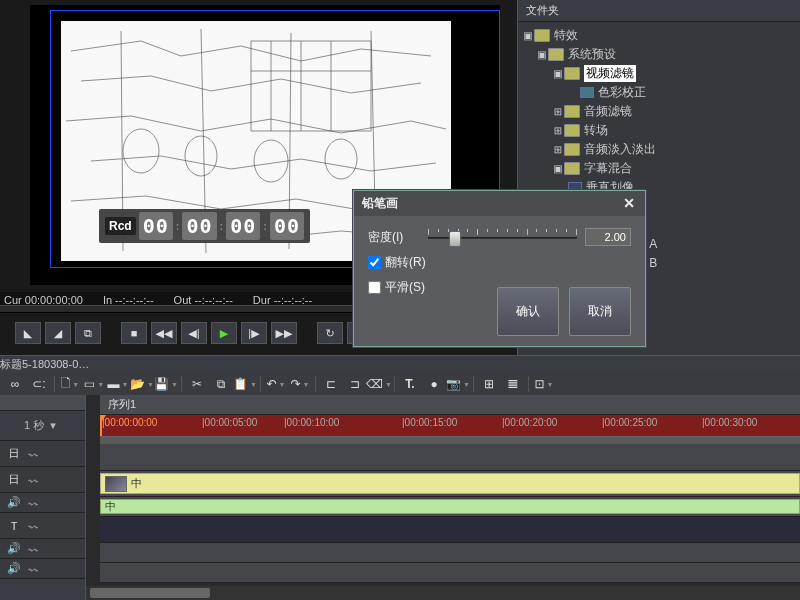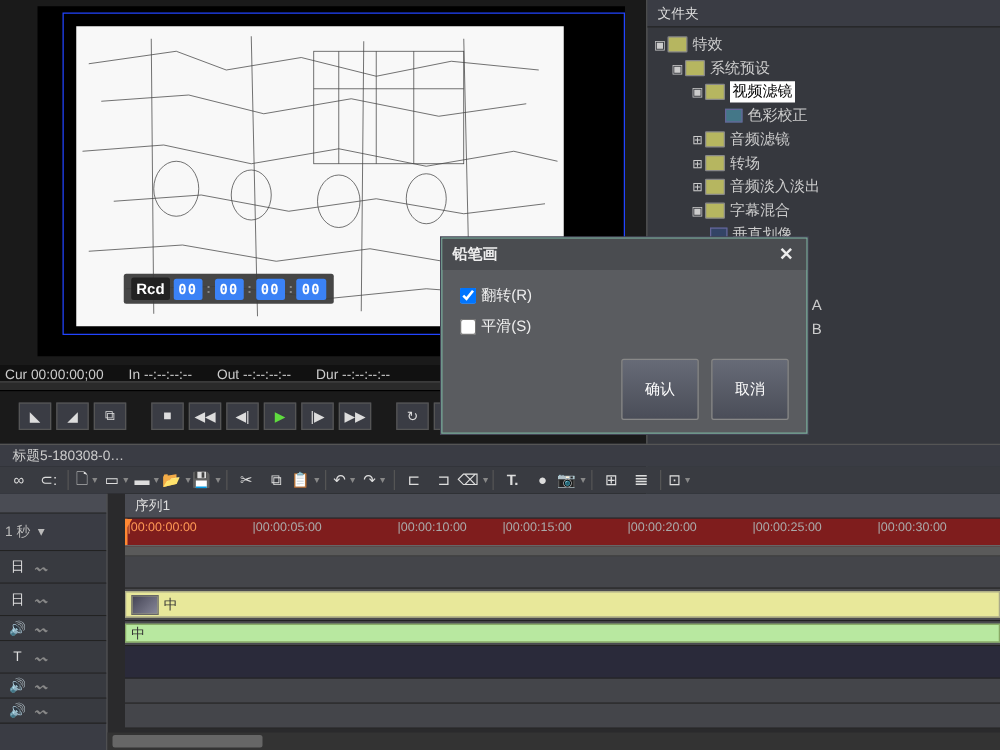--- a/index.html
+++ b/index.html
@@ -7,21 +7,21 @@
 
 
 .preview-area { position: absolute; left: 30px; top: 5px; width: 470px; height: 280px; background: #000; }
 .preview-frame { position: absolute; left: 20px; top: 5px; width: 450px; height: 258px; border: 1px solid #2244ff; padding: 5px; }
 .video-canvas { width: 390px; height: 240px; background: #f8f8f8; margin: 5px; position: relative; overflow: hidden; }
 .sketch-lines { position: absolute; inset: 0; }
 
 
 .timecode-bar { position: absolute; left: 38px; bottom: 18px; background: rgba(60,60,60,0.95); padding: 3px 6px; border-radius: 2px; display: flex; align-items: center; gap: 3px; }
 .tc-rec { background: #222; color: #fff; padding: 2px 4px; font-weight: bold; font-size: 12px; border-radius: 2px; }
-.tc-seg { background: #3b82f6; color: #fff; padding: 2px 4px; font-family: monospace; font-size: 11px; font-weight: bold; border-radius: 2px; letter-spacing: 1px; }
+.tc-seg { background: #737373; color: #fff; padding: 2px 4px; font-family: monospace; font-size: 20px; font-weight: bold; border-radius: 2px; letter-spacing: 1px; }
 .tc-sep { color: #888; font-weight: bold; }
 
 
 .status-line { position: absolute; left: 0; top: 292px; width: 510px; color: #ccc; font-size: 11px; display: flex; gap: 20px; padding: 2px 4px; background: #111; }
 .status-line span { white-space: nowrap; }
 
 
 .sep-bar { position: absolute; left: 0; top: 305px; width: 800px; height: 8px; background: #2a2a2a; border-top: 1px solid #444; border-bottom: 1px solid #000; }
 
 
@@ -60,32 +60,32 @@
 .slider-ticks i { width: 1px; height: 3px; background: #bbb; }
 .slider-ticks i.big { height: 6px; }
 .slider-line { position: absolute; top: 4px; left: 0; right: 0; height: 2px; background: #333; border-top: 1px solid #222; }
 .slider-thumb { position: absolute; top: -2px; left: 14%; width: 12px; height: 16px; background: linear-gradient(#eee,#aaa); border: 1px solid #666; border-radius: 2px; cursor: pointer; }
 .num-input { width: 46px; background: #666; border: 1px solid #888; color: #fff; text-align: right; padding: 2px 4px; font-size: 11px; }
 .chk { margin-right: 4px; }
 .dlg-buttons { position: absolute; bottom: 10px; right: 14px; display: flex; gap: 10px; }
 .dlg-btn { background: linear-gradient(#676b77,#4a4d58); border: 1px solid #888; color: #fff; padding: 15px 18px; font-size: 12px; cursor: pointer; border-radius: 2px; }
 
 
-.proj-bar { position: absolute; left: 0; top: 355px; width: 800px; height: 18px; background: #3a3c44; border-top: 1px solid #555; display: flex; align-items: center; padding: 0 10px; color: #ccc; }
+.proj-bar { position: absolute; left: 0; top: 355px; width: 800px; height: 18px; background: #3a3c44; border-top: 1px solid #555; display: flex; align-items: center; padding: 0 0; color: #ccc; }
 .tool-bar { position: absolute; left: 0; top: 373px; width: 800px; height: 22px; background: #393b41; display: flex; align-items: center; padding: 0 4px; gap: 2px; }
 .tico { width: 22px; height: 18px; display: flex; align-items: center; justify-content: center; color: #ddd; cursor: pointer; font-size: 12px; }
 .tico .dd { font-size: 7px; margin-left: 2px; color: #888; }
 .tdiv { width: 1px; height: 16px; background: #555; margin: 0 2px; }
 
 
 .timeline { position: absolute; left: 0; top: 395px; width: 800px; bottom: 0; background: #2a2a2c; display: flex; }
 .tl-left { width: 86px; background: #3a3c44; border-right: 1px solid #555; }
 .tl-right { flex: 1; position: relative; overflow: hidden; margin-left: 14px; }
 .seq-tab { background: #4a4c54; padding: 2px 8px; border-bottom: 1px solid #222; font-size: 11px; color: #ddd; cursor: pointer; }
-.tl-scale { background: #3a3c44; padding: 2px 4px; border-bottom: 1px solid #222; font-size: 11px; color: #bbb; }
+.tl-scale { background: #3a3c44; padding: 2px 24px; border-bottom: 1px solid #222; font-size: 11px; color: #bbb; }
 .ruler { height: 22px; background: #7f1d1d; border-bottom: 1px solid #666; position: relative; display: flex; padding-left: 31px; }
 .ruler-tick { position: absolute; top: 2px; color: #aaa; font-size: 10px; }
 .ruler-bar { height: 8px; background: #5a5a5a; border-bottom: 1px solid #444; }
 .playhead { position: absolute; left: 0; top: 0; bottom: 0; width: 2px; background: #ff8833; z-index: 5; }
 .playhead::before { content: ''; position: absolute; top: 0; left: -4px; width: 10px; height: 8px; background: #ff8833; clip-path: polygon(0 0, 100% 0, 50% 100%); }
 .track-head { height: 26px; border-bottom: 1px solid #222; display: flex; align-items: center; padding: 0 4px; gap: 4px; background: #383a40; }
 .track-head.thin { height: 20px; }
 .track-lbl { color: #ddd; font-size: 11px; width: 20px; text-align: center; }
 .track-ico { color: #888; font-size: 10px; }
 .track-lane { height: 26px; border-bottom: 1px solid #222; background: #4a4a4e; position: relative; }
@@ -246,20 +246,46 @@
   </div>
 </div>
 
 <div class="dialog">
   <div class="dlg-title">
     <span>铅笔画</span>
     <span class="dlg-close">✕</span>
   </div>
   <div class="dlg-body">
     <div class="dlg-row">
+      <span class="dlg-label">密度(I)</span>
+      <div class="slider-track">
+        <div class="slider-ticks">
+            <i class="big"></i>
+            <i></i>
+            <i></i>
+            <i></i>
+            <i></i>
+            <i class="big"></i>
+            <i></i>
+            <i></i>
+            <i></i>
+            <i></i>
+            <i class="big"></i>
+            <i></i>
+            <i></i>
+            <i></i>
+            <i></i>
+            <i class="big"></i>
+          </div>
+        <div class="slider-line"></div>
+        <div class="slider-thumb"></div>
+      </div>
+      <input class="num-input" value="2.00" style="">
+    </div>
+    <div class="dlg-row">
       <input type="checkbox" class="chk" checked="" style="">
       <span>翻转(R)</span>
     </div>
     <div class="dlg-row">
       <input type="checkbox" class="chk" style="">
       <span>平滑(S)</span>
     </div>
   </div>
   <div class="dlg-buttons">
     <button class="dlg-btn">确认</button>
@@ -335,21 +361,21 @@
         <span class="track-lbl">🔊</span>
         <span class="track-ico">〰</span>
       </div>
   </div>
   <div class="tl-right">
     <div class="seq-tab">序列1</div>
     <div class="ruler">
       <div class="playhead"></div>
       <span class="ruler-tick" style="left:2px;color:#ff9955">|00:00:00:00</span>
       <span class="ruler-tick" style="left:102px">|00:00:05:00</span>
-      <span class="ruler-tick" style="left:218px">|00:00:10:00</span>
+      <span class="ruler-tick" style="left:184px">|00:00:10:00</span>
       <span class="ruler-tick" style="left:302px">|00:00:15:00</span>
       <span class="ruler-tick" style="left:402px">|00:00:20:00</span>
       <span class="ruler-tick" style="left:502px">|00:00:25:00</span>
       <span class="ruler-tick" style="left:602px">|00:00:30:00</span>
     </div>
     <div class="ruler-bar"></div>
     <div class="track-lane grey"></div>
     <div class="track-lane">
       <div class="clip">
           <div class="thumb"></div>

